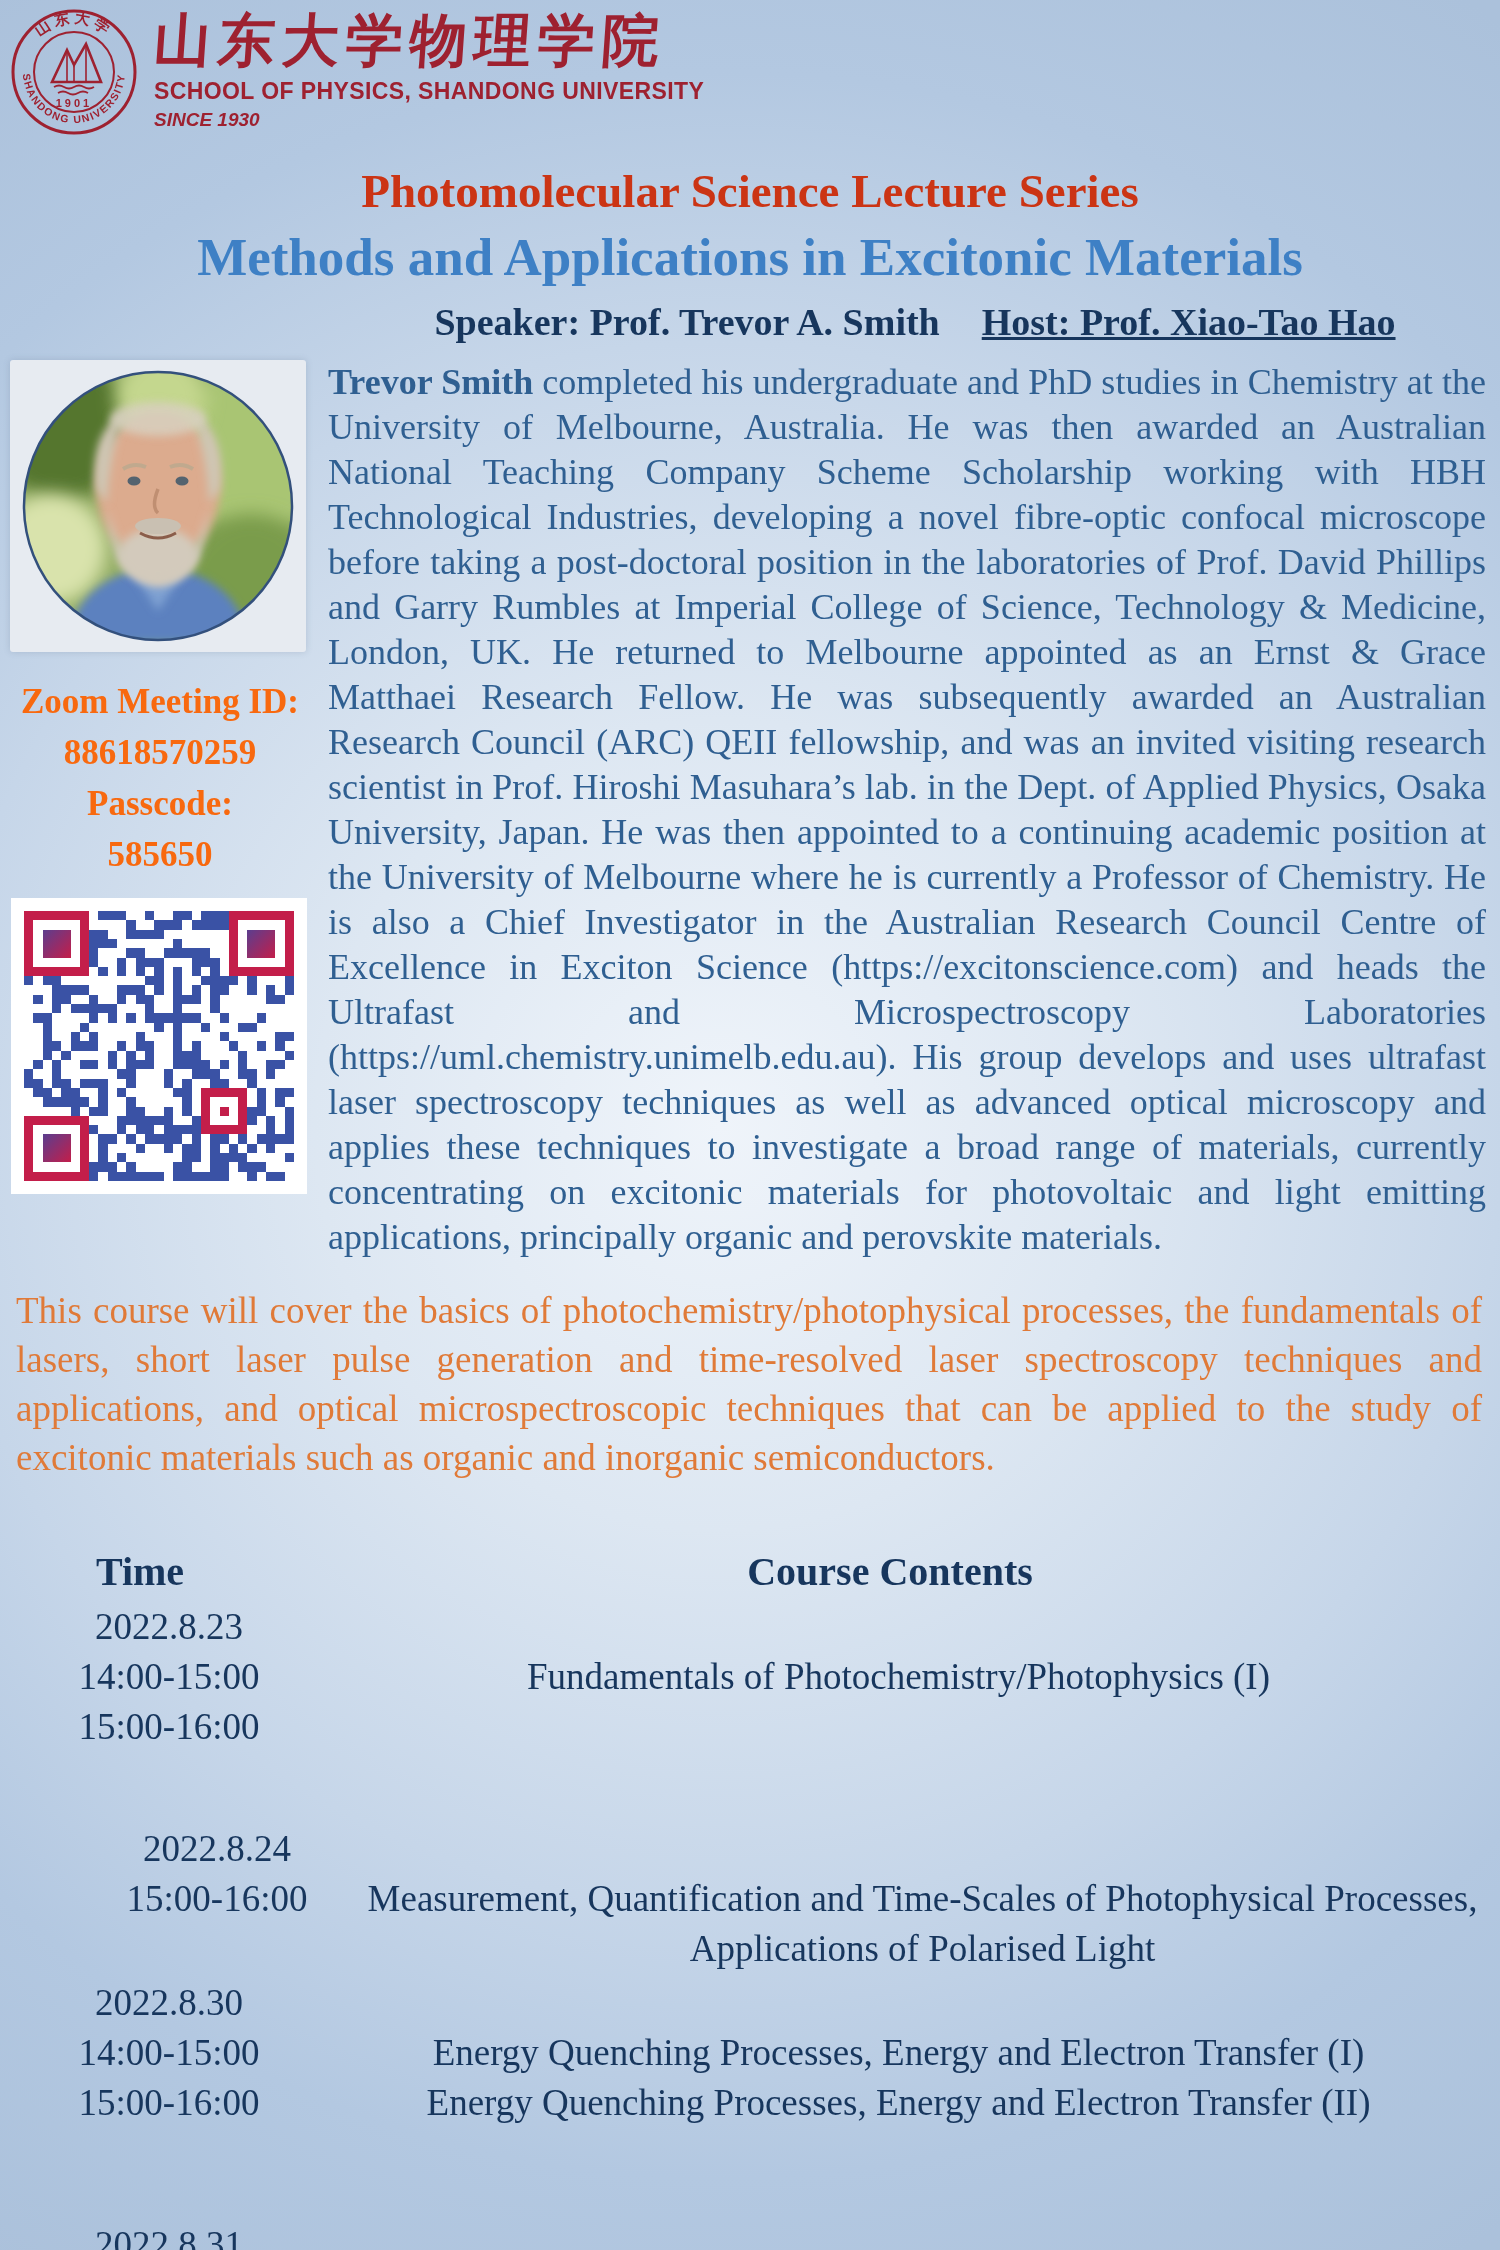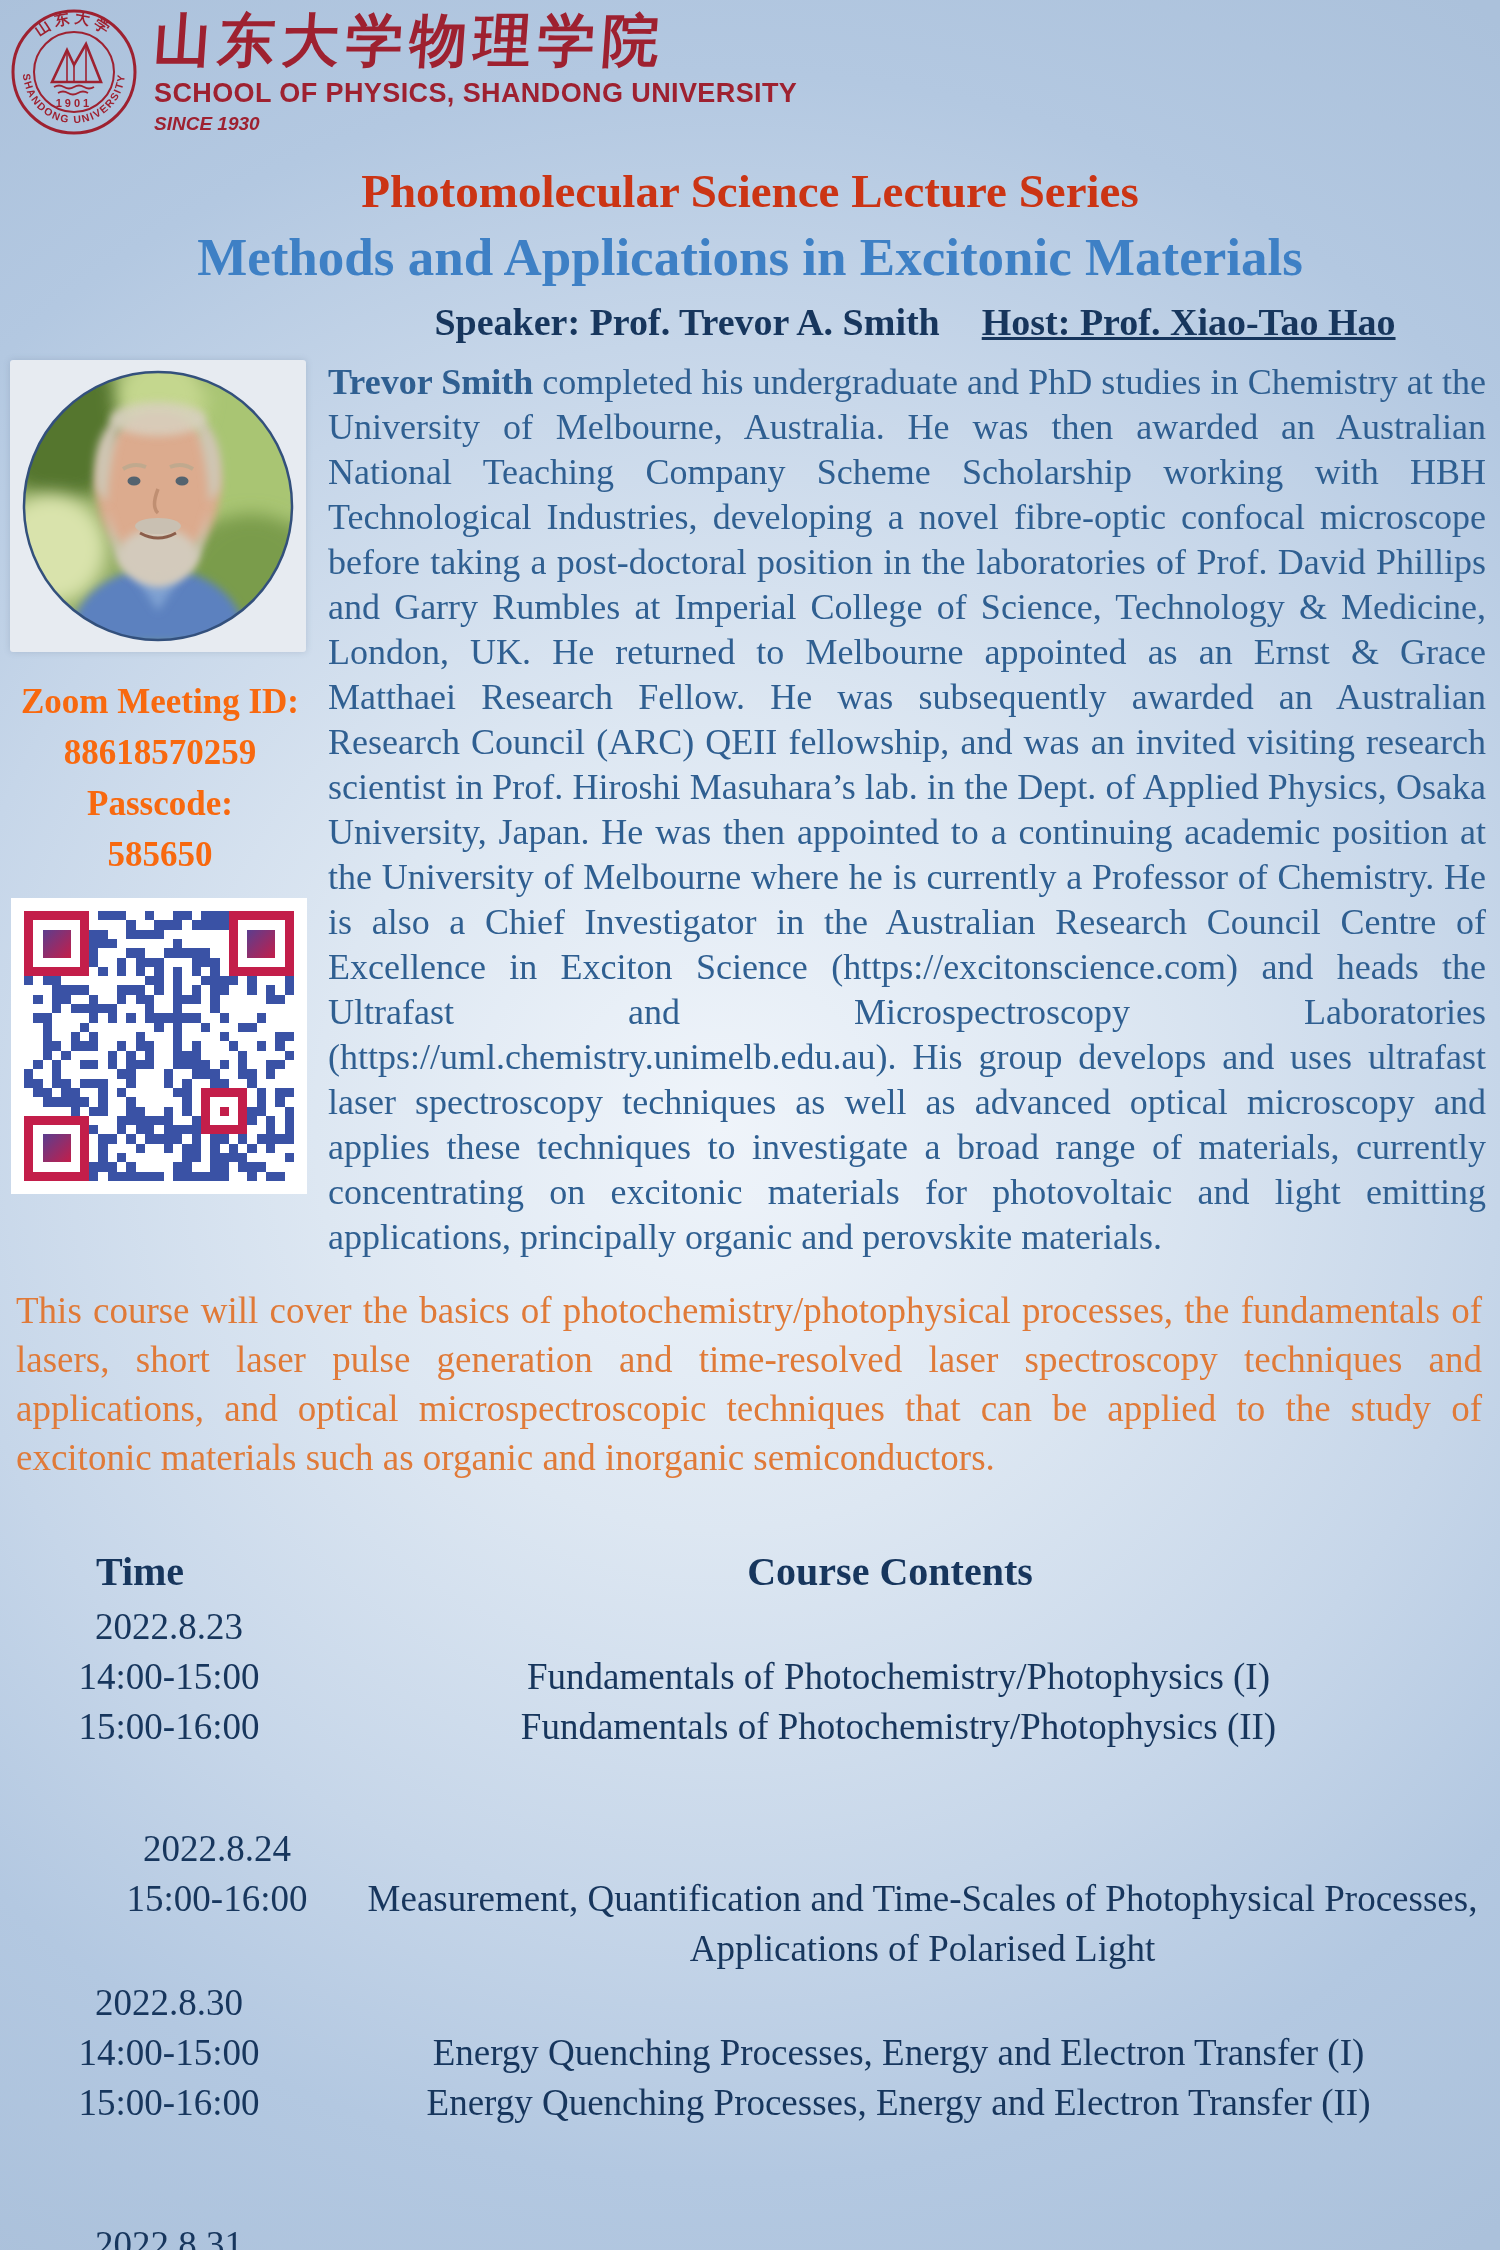--- a/index.html
+++ b/index.html
@@ -15,21 +15,21 @@
   
   .header{display:flex;align-items:flex-start;padding:8px 0 0 10px;height:138px;}
   .seal{width:128px;height:128px;flex-shrink:0;}
   .header-text{margin-left:16px;padding-top:2px;}
   .cn-title{
     font-size:57px;line-height:62px;color:var(--brand-red,#9e2130);
     font-weight:700;letter-spacing:7px;transform:skewX(-4deg);transform-origin:left;
   }
   .en-title{
     font-family:"Liberation Sans","DejaVu Sans",sans-serif;
-    font-size:27px;font-weight:700;color:var(--brand-red,#9e2130);
+    font-size:23px;font-weight:700;color:var(--brand-red,#9e2130);
     margin-top:6px;letter-spacing:.4px;
   }
   .since{
     font-family:"Liberation Sans","DejaVu Sans",sans-serif;
     font-size:19px;font-style:italic;font-weight:600;
     color:var(--brand-red,#9e2130);margin-top:4px;
   }
 
   
   .title-block{text-align:center;margin-top:16px;}
@@ -525,21 +525,20 @@
         <div class="sch-group">
           <div class="sch-row">
             <div class="sch-time">2022.8.23</div>
           </div>
           <div class="sch-row">
             <div class="sch-time">14:00-15:00</div>
             <div class="sch-title">Fundamentals of Photochemistry/Photophysics (I)</div>
           </div>
           <div class="sch-row">
             <div class="sch-time">15:00-16:00</div>
-            <div class="sch-title">Fundamentals of Photochemistry/Photophysics (II)</div>
           </div>
         </div>
         <div class="sch-group">
           <div class="sch-row">
             <div class="sch-time">2022.8.24</div>
           </div>
           <div class="sch-row">
             <div class="sch-time">15:00-16:00</div>
             <div class="sch-title">Measurement, Quantification and Time-Scales of Photophysical Processes, Applications of Polarised Light</div>
           </div>

